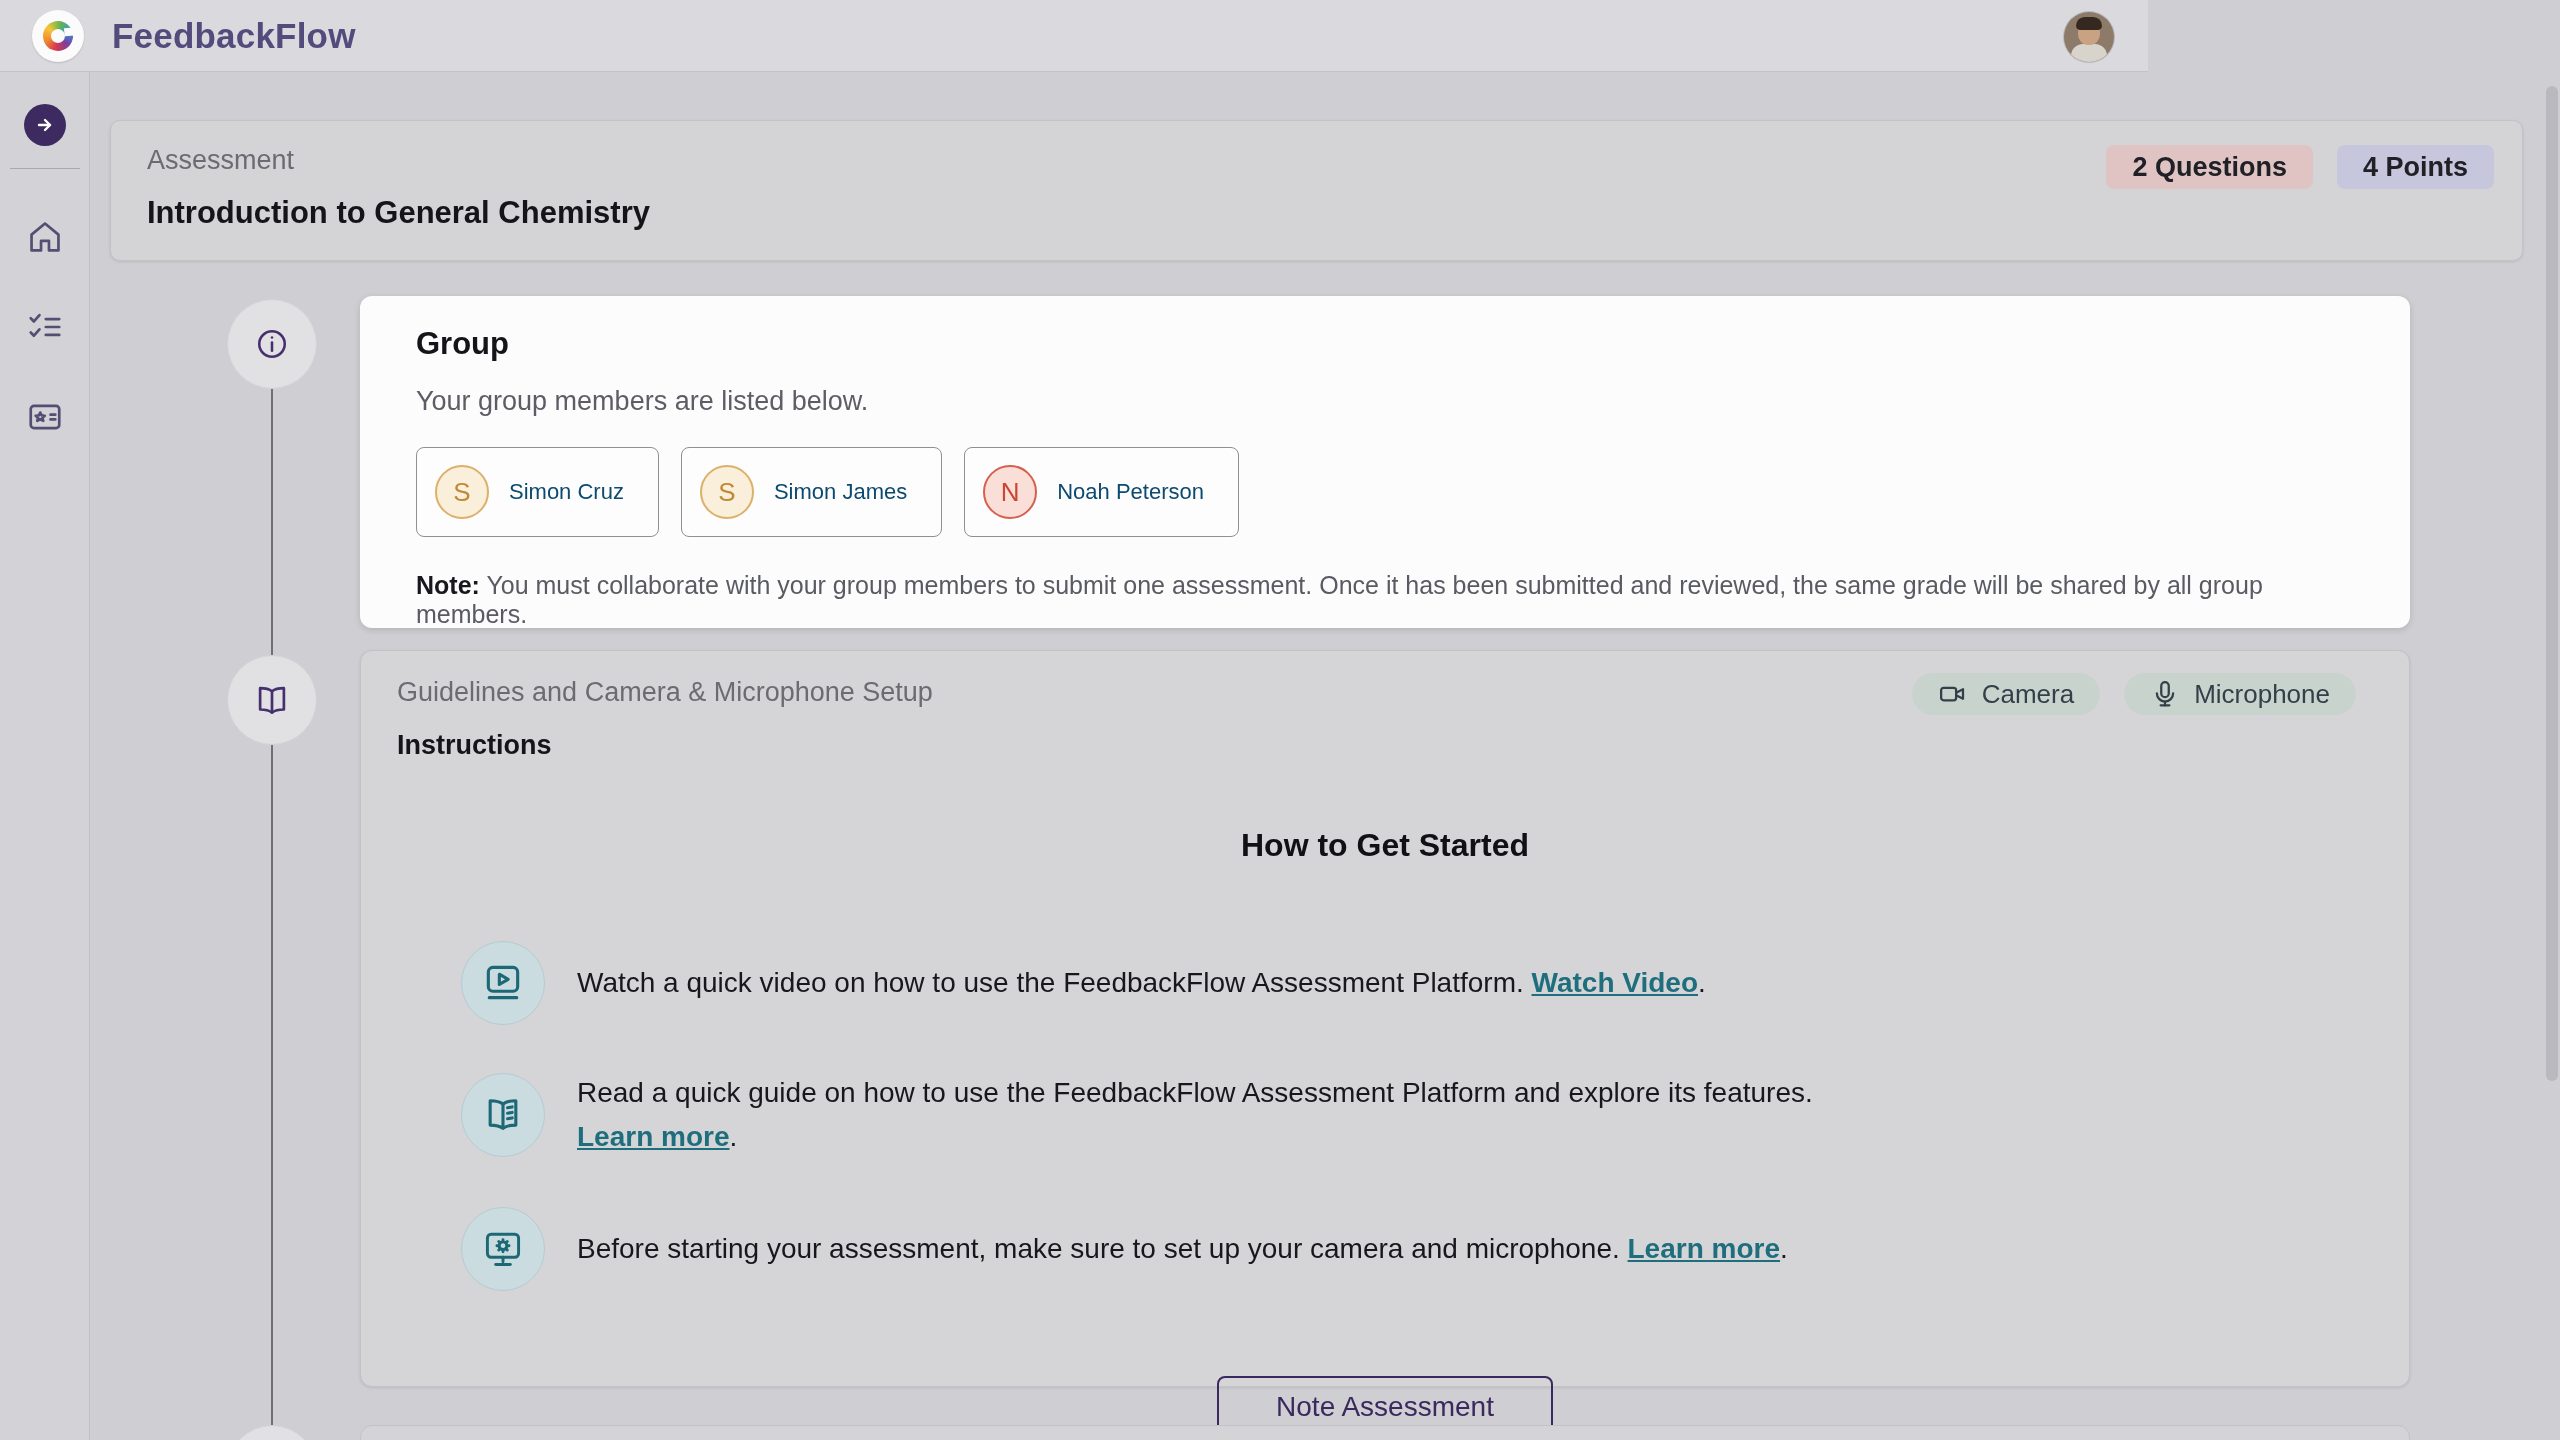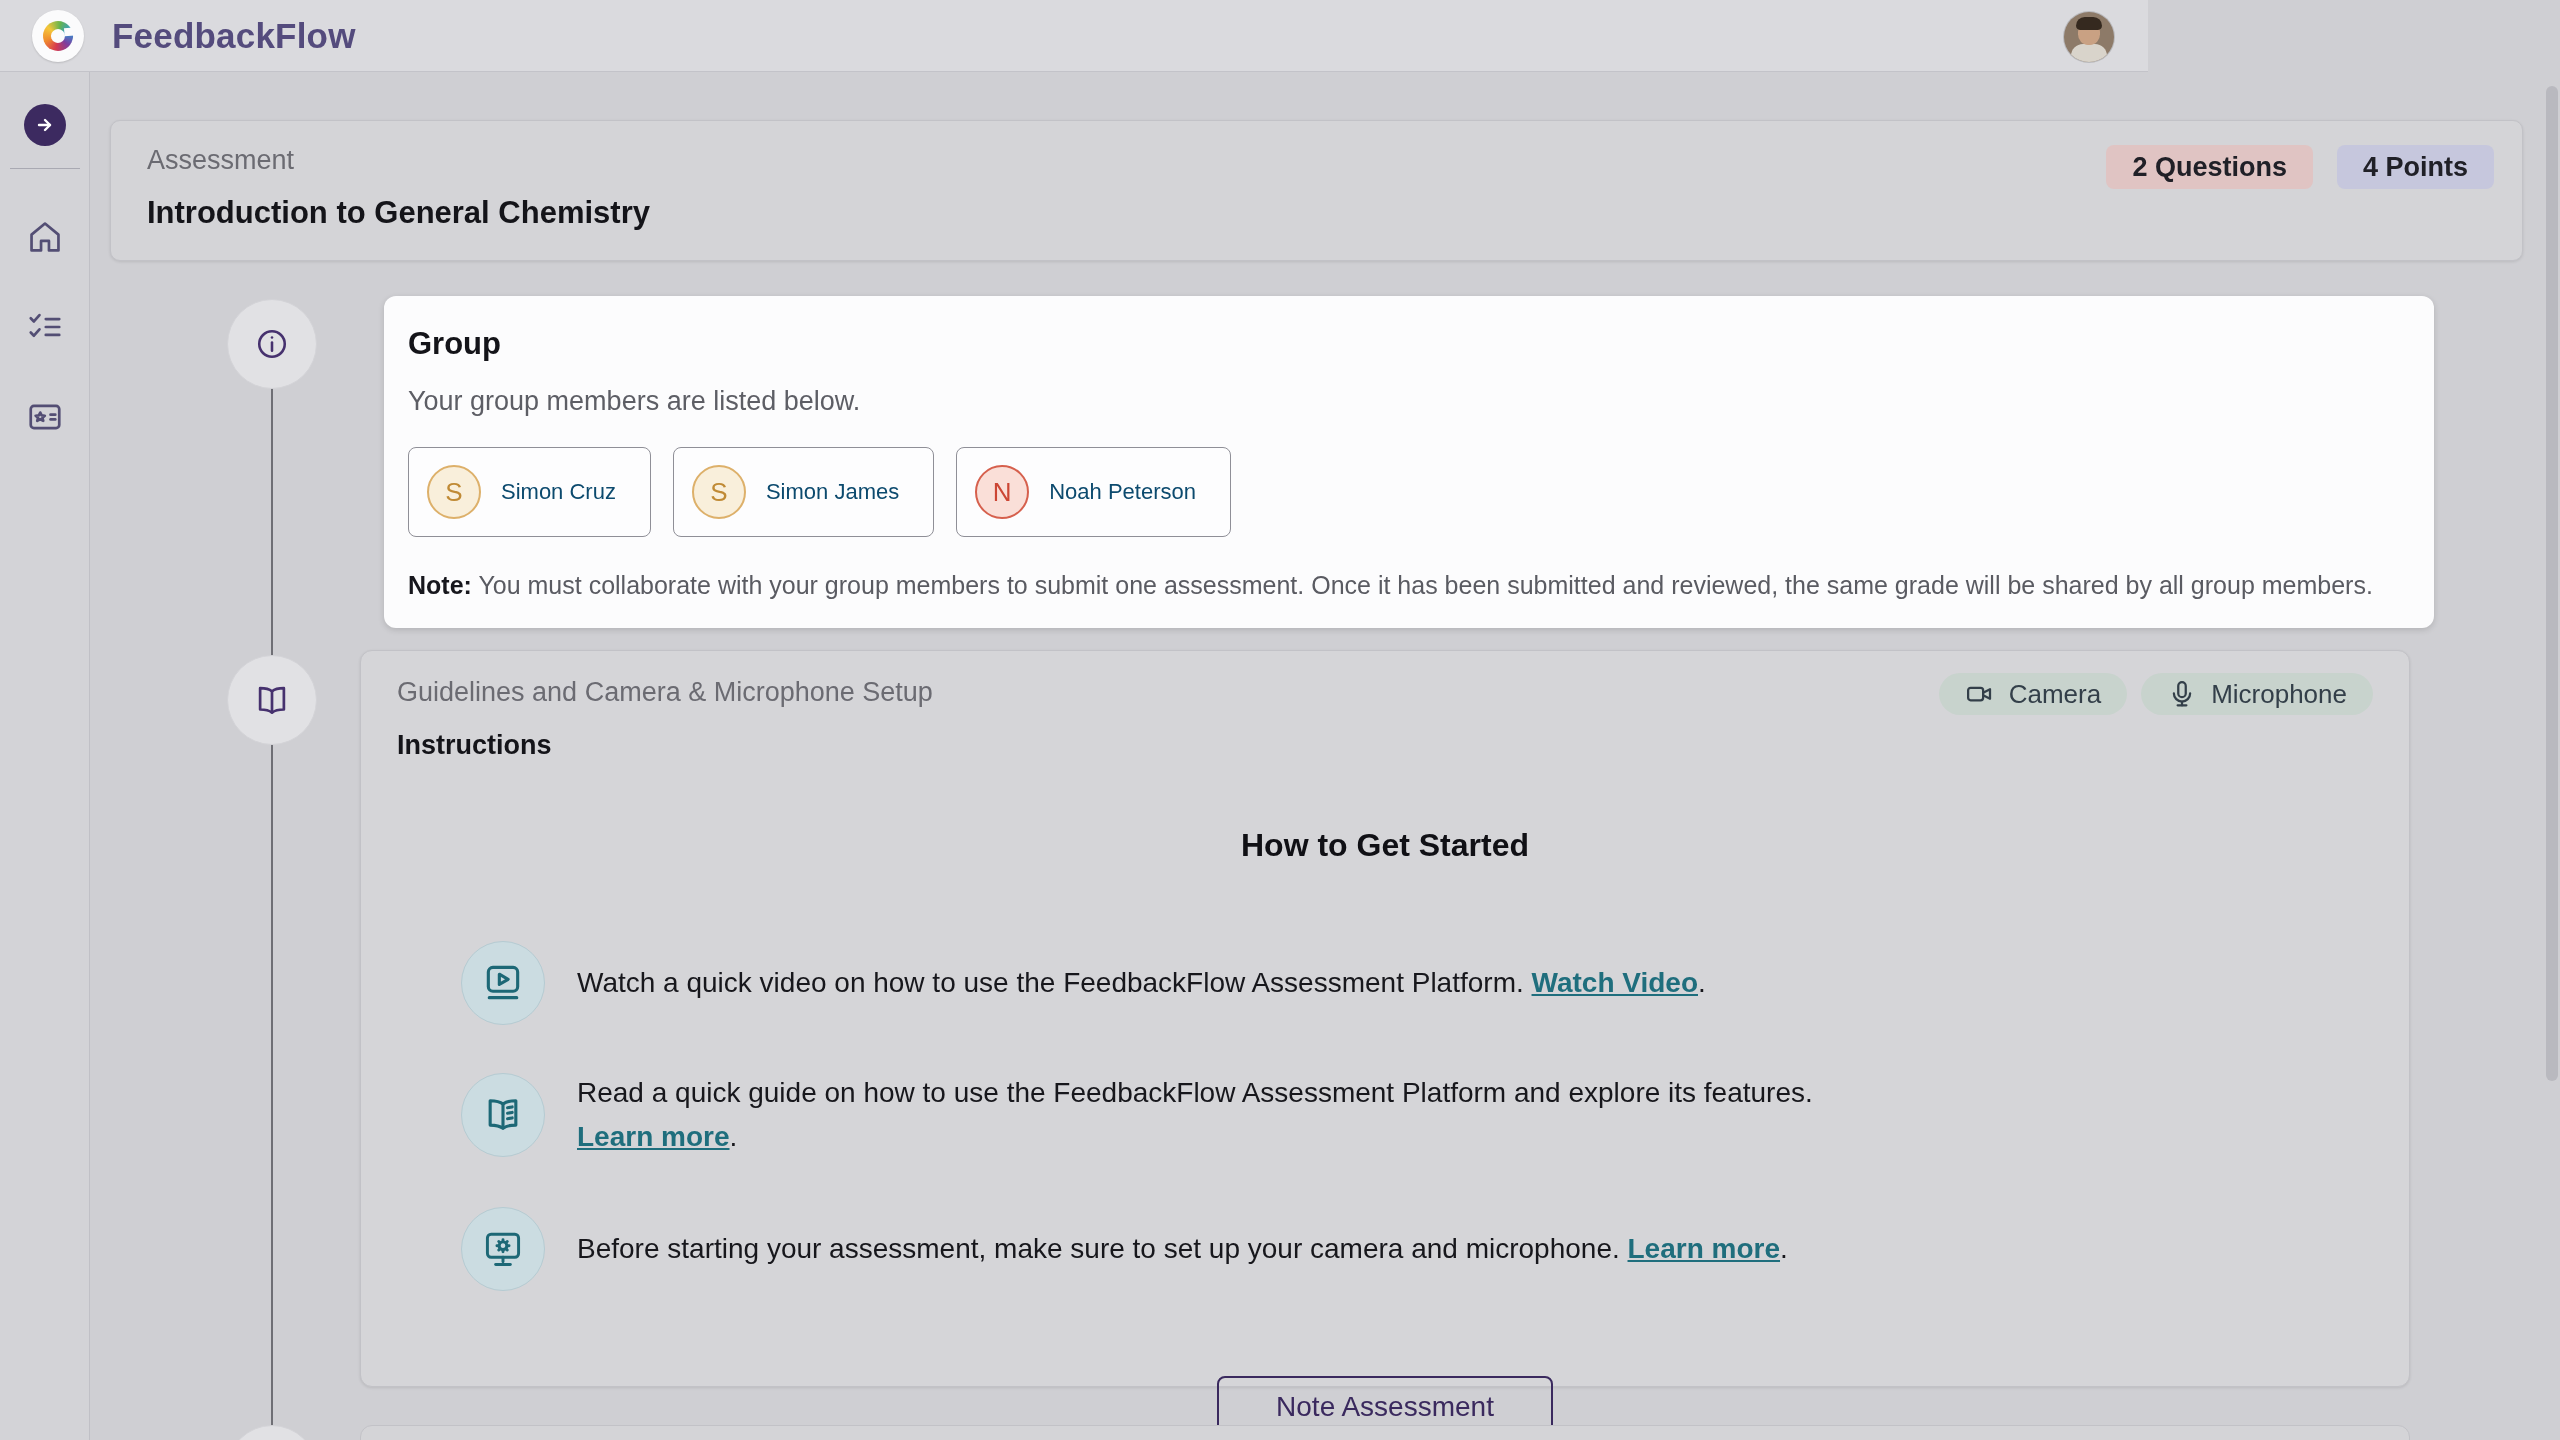--- a/index.html
+++ b/index.html
@@ -88,21 +88,21 @@
   }
   .tl-circle svg { stroke:#46316e; }
   .tl-1 { top:227px; }
   .tl-2 { top:583px; }
   .tl-3 { top:1353px; }
 
   
   .group-card {
     position:absolute; left:270px; top:224px; width:2050px; height:332px;
     background:#fcfcfd; border-radius:12px; box-shadow:0 2px 6px rgba(0,0,0,.14);
-    padding:30px 24px; z-index:4;margin-left:24px;
+    padding:30px 56px; z-index:4;
   }
   .group-title { font-size:31px; font-weight:700; color:#141419; }
   .group-sub { margin-top:24px; font-size:27px; color:#5d5e65; }
   .member-row { margin-top:30px; display:flex; gap:22px; }
   .member-chip {
     height:90px; border:1px solid #8f8f97; border-radius:8px; background:#fdfdfe;
     display:flex; align-items:center; padding:0 34px 0 18px; gap:20px;
   }
   .m-avatar {
     width:54px; height:54px; border-radius:50%; display:flex; align-items:center;
@@ -115,21 +115,21 @@
   .group-note b { color:#17171d; font-weight:700; }
 
   
   .guide-card {
     position:absolute; left:270px; top:578px; width:2050px; height:737px;
     background:#d5d5d8; border:1px solid #c2c2c7; border-radius:12px;
     box-shadow:0 1px 3px rgba(0,0,0,.10); padding:26px 36px; z-index:4;
   }
   .guide-label { font-size:27px; color:#6b6b72; }
   .guide-title { margin-top:22px; font-size:27px; font-weight:700; color:#141419; }
-  .pill-row { position:absolute; right:36px; top:22px; display:flex; gap:14px; }
+  .pill-row { position:absolute; right:53px; top:22px; display:flex; gap:24px; }
   .pill {
     height:42px; border-radius:21px; background:#c8d3cd; display:flex; align-items:center;
     gap:14px; padding:0 26px; font-size:26px; color:#333f49; cursor:pointer;
   }
   .pill svg { stroke:#333f49; }
   .howto-heading { margin-top:66px; text-align:center; font-size:32px; font-weight:700; color:#101015; }
   .step-row { position:absolute; left:100px; display:flex; align-items:center; gap:32px; width:1460px; }
   .step-1 { top:290px; }
   .step-2 { top:420px; }
   .step-3 { top:556px;align-items:center; }

